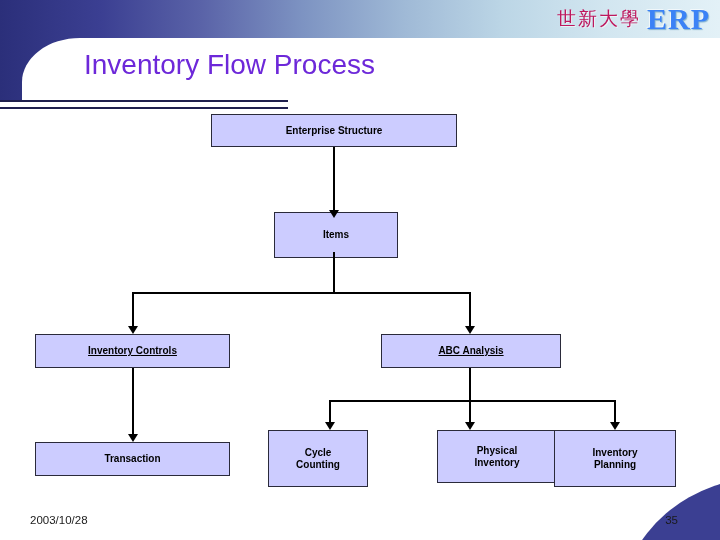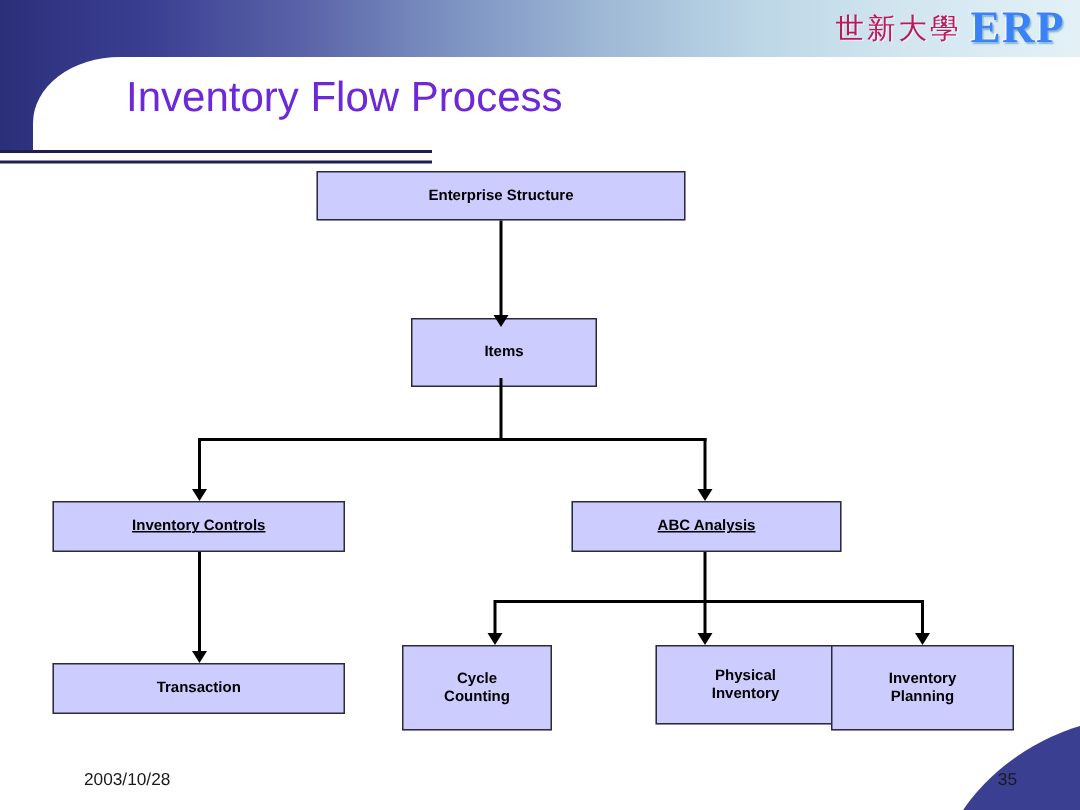--- a/index.html
+++ b/index.html
@@ -124,21 +124,21 @@
   }
 
   
   .footer-text {
     position: absolute;
     font-family: "Liberation Sans", sans-serif;
     font-size: 11.5px;
     color: #1a1a1a;
     white-space: nowrap;
   }
-  #footer-date  { left: 56px;  top: 514px; }
+  #footer-date  { left: 30px;  top: 514px; }
   #footer-label { left: 0; top: 514px; width: 720px; text-align: center; }
   #footer-page  { right: 42px; top: 514px; }
 
   .corner-blue {
     position: absolute;
     right: -52px; bottom: -64px;
     width: 150px; height: 128px;
     background: #3b3f92;
     border-top-left-radius: 150px 128px;
   }

